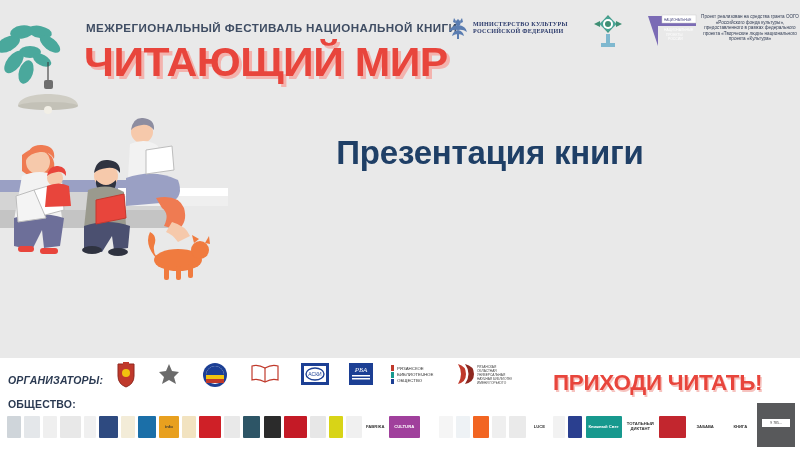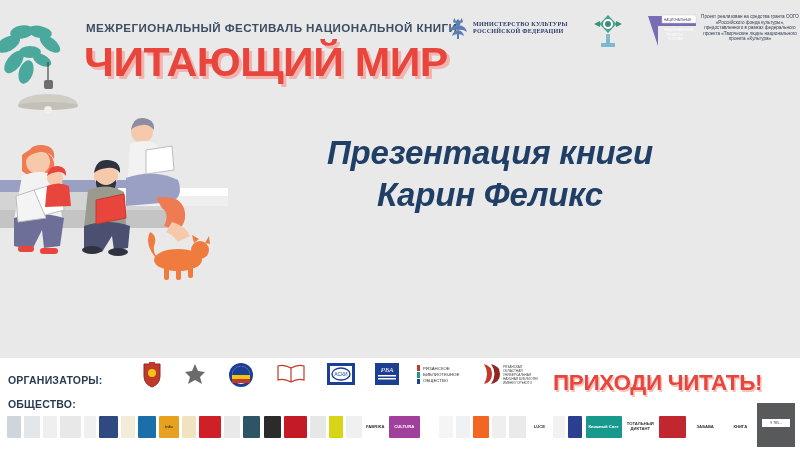--- a/index.html
+++ b/index.html
@@ -42,30 +42,30 @@
 
   
   .illus{position:absolute;left:0;top:10px;width:230px;height:310px;}
 
   
   .main-title{
     position:absolute;left:280px;top:132px;width:420px;
     text-align:center;color:#1f3f66;font-weight:bold;
     font-size:33px;line-height:42px;letter-spacing:-.2px;
   }
-  .main-title div{white-space:nowrap;font-style:italic;}
+  .main-title div{white-space:nowrap;}
 
   
   .bottom{position:absolute;left:0;top:358px;width:800px;height:92px;background:#ffffff;}
   .lbl{position:absolute;font-size:10.5px;font-weight:bold;color:#2b3a52;letter-spacing:.2px;}
-  .lbl-org{left:8px;top:374px;}
+  .lbl-org{left:8px;top:374px;font-style:italic;}
   .lbl-part{left:8px;top:398px;}
 
   .org-row{position:absolute;left:112px;top:362px;width:420px;height:42px;}
-  .org-item{position:absolute;top:0;text-align:left;margin-left:26px;}
+  .org-item{position:absolute;top:0;text-align:left;}
 
   .cta{
     position:absolute;left:553px;top:370px;width:240px;
     font-size:22px;font-weight:bold;color:#e8453c;letter-spacing:-.3px;
     white-space:nowrap;transform:scaleX(1.02);transform-origin:left center;
     text-shadow:1.5px 1.5px 0 #f6c3bf;
   }
 
   .part-row{position:absolute;left:4px;top:412px;width:752px;height:34px;}
   .pchip{position:absolute;top:4px;border-radius:1px;overflow:hidden;
@@ -210,21 +210,20 @@
         <text x="22" y="21.5" font-size="3.4" fill="#ffffff" font-family="Liberation Sans, sans-serif">ПРОЕКТЫ</text>
         <text x="24" y="26" font-size="3.4" fill="#ffffff" font-family="Liberation Sans, sans-serif">РОССИИ</text>
       </svg>
     </div>
 
     <div class="grant-txt">Проект реализован на средства гранта ООГО «Российского фонда культуры», предоставленного в рамках федерального проекта «Творческие люди» национального проекта «Культура»</div>
   </div>
 
   <div class="main-title">
     <div>Презентация книги</div>
-    <div>Карин Феликс</div>
   </div>
 
   <div class="bottom"></div>
 
   <div class="lbl lbl-org">ОРГАНИЗАТОРЫ:</div>
   <div class="lbl lbl-part">ОБЩЕСТВО:</div>
 
   <div class="org-row" id="org-row">
       <div class="org-item" style="left: 0px; width: 28px;">
         <div style="height:26px"><svg viewBox="0 0 28 26">

